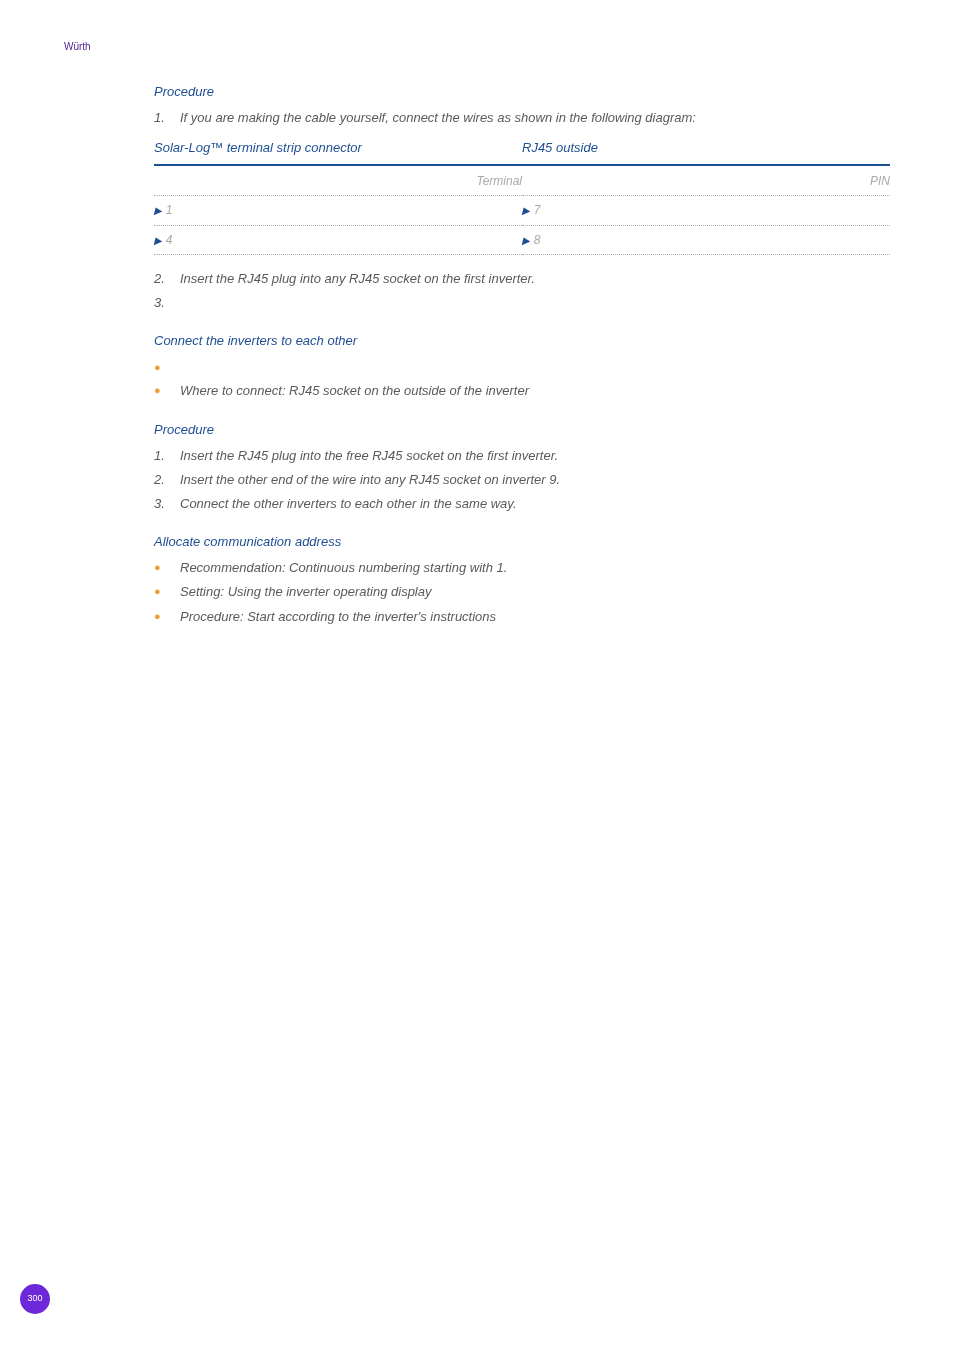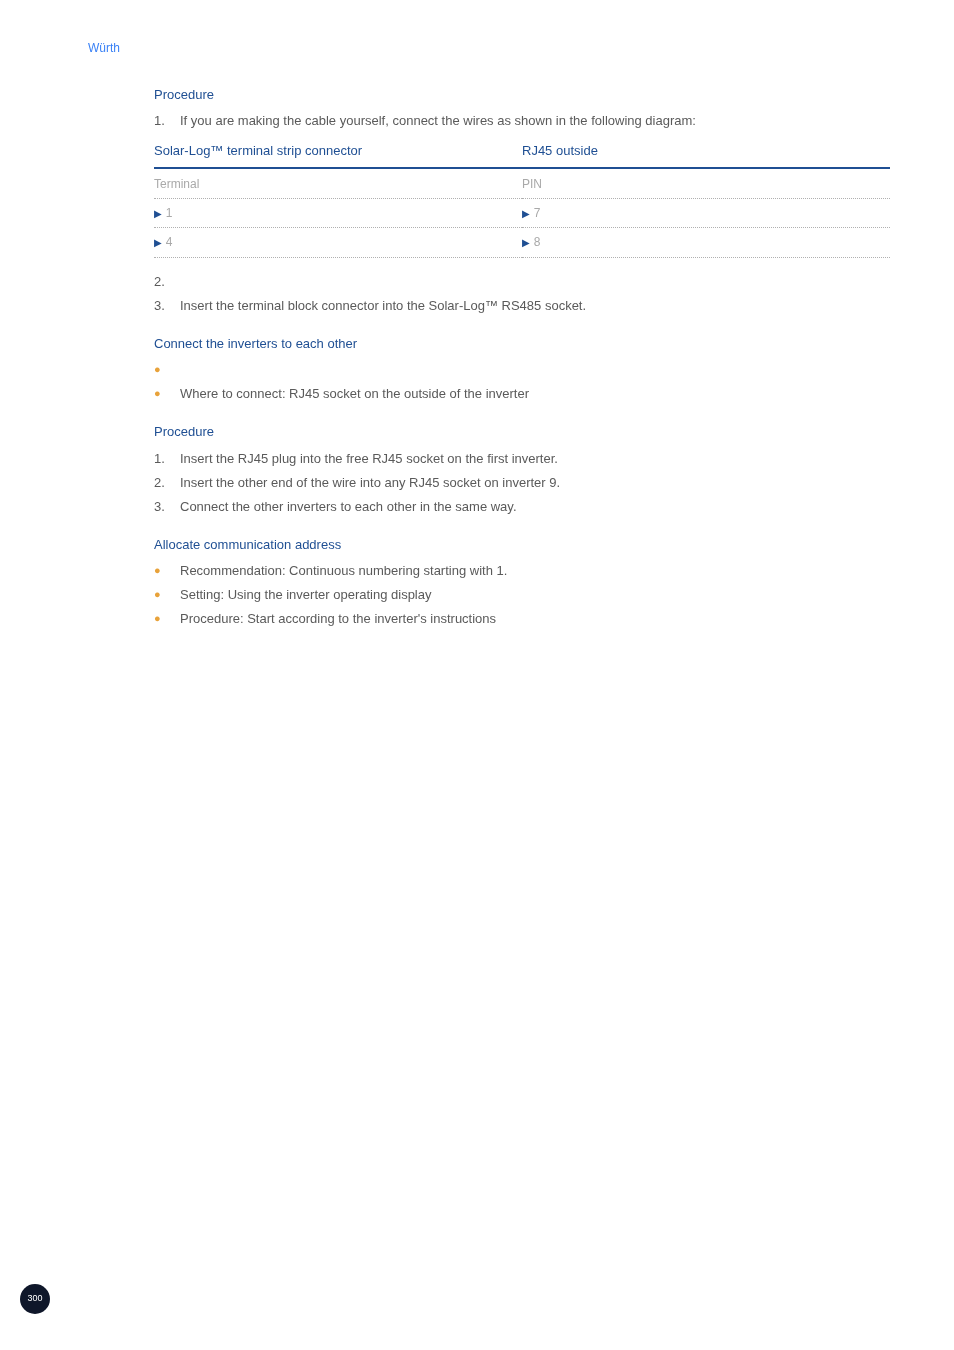--- a/index.html
+++ b/index.html
@@ -7,28 +7,28 @@
   body {
     font-family: "Segoe UI", "Helvetica Neue", Arial, sans-serif;
     background: #ffffff;
     color: #5a5a5a;
     position: relative;
     padding: 40px 64px 0 64px;
     font-size: 13px;
     line-height: 1.55;
   }
   .page-head {
-    color: #3b82f6;
-    font-size: 12px;
+    color: #4c1d95;
+    font-size: 10px;
     line-height: 1.4;
     margin-bottom: 28px;
-    margin-left: 24px;
   }
   .content {
     padding-left: 90px;
+    font-style: italic;
   }
   .sect-head {
     color: #1f4f93;
     font-size: 13px;
     margin-bottom: 6px;
     margin-top: 18px;
     font-weight: 400;
   }
   ol {
     list-style: none;
@@ -69,21 +69,21 @@
     color: #1f4f93;
     font-weight: 400;
     text-align: left;
     padding: 4px 0 6px 0;
     border-bottom: 2px solid #1f4f93;
     font-size: 13px;
   }
   table thead tr.sub th {
     color: #a9a9a9;
     font-weight: 400;
-    text-align: left;
+    text-align: right;
     padding: 6px 0 4px 0;
     border-bottom: 1px dotted #b0b0b0;
     font-size: 12px;
   }
   table tbody td {
     padding: 5px 0;
     border-bottom: 1px dotted #b0b0b0;
     color: #a9a9a9;
     font-size: 12px;
   }
@@ -92,21 +92,21 @@
     margin-right: 4px;
     font-size: 10px;
   }
   .page-badge {
     position: absolute;
     left: 20px;
     bottom: 36px;
     width: 30px;
     height: 30px;
     border-radius: 50%;
-    background: #0f172a;
+    background: #6d28d9;
     color: #fff;
     font-size: 9px;
     display: flex;
     align-items: center;
     justify-content: center;
   }
   .col1 { width: 50%; margin-left: 12px; }
   .col2 { width: 50%; }
 </style>
 </head>
@@ -145,24 +145,24 @@
       <tr>
         <td><span class="tri">▶</span><span>4</span></td>
         <td><span class="tri">▶</span><span>8</span></td>
       </tr>
     </tbody>
   </table>
 
   <ol>
     <li>
       <span class="num">2.</span>
+      <span>Insert the RJ45 plug into any RJ45 socket on the first inverter.</span>
     </li>
     <li>
       <span class="num">3.</span>
-      <span>Insert the terminal block connector into the Solar-Log™ RS485 socket.</span>
     </li>
   </ol>
 
   <div class="sect-head">Connect the inverters to each other</div>
   <ul>
     <li>
       <span class="dot">●</span>
     </li>
     <li>
       <span class="dot">●</span>

